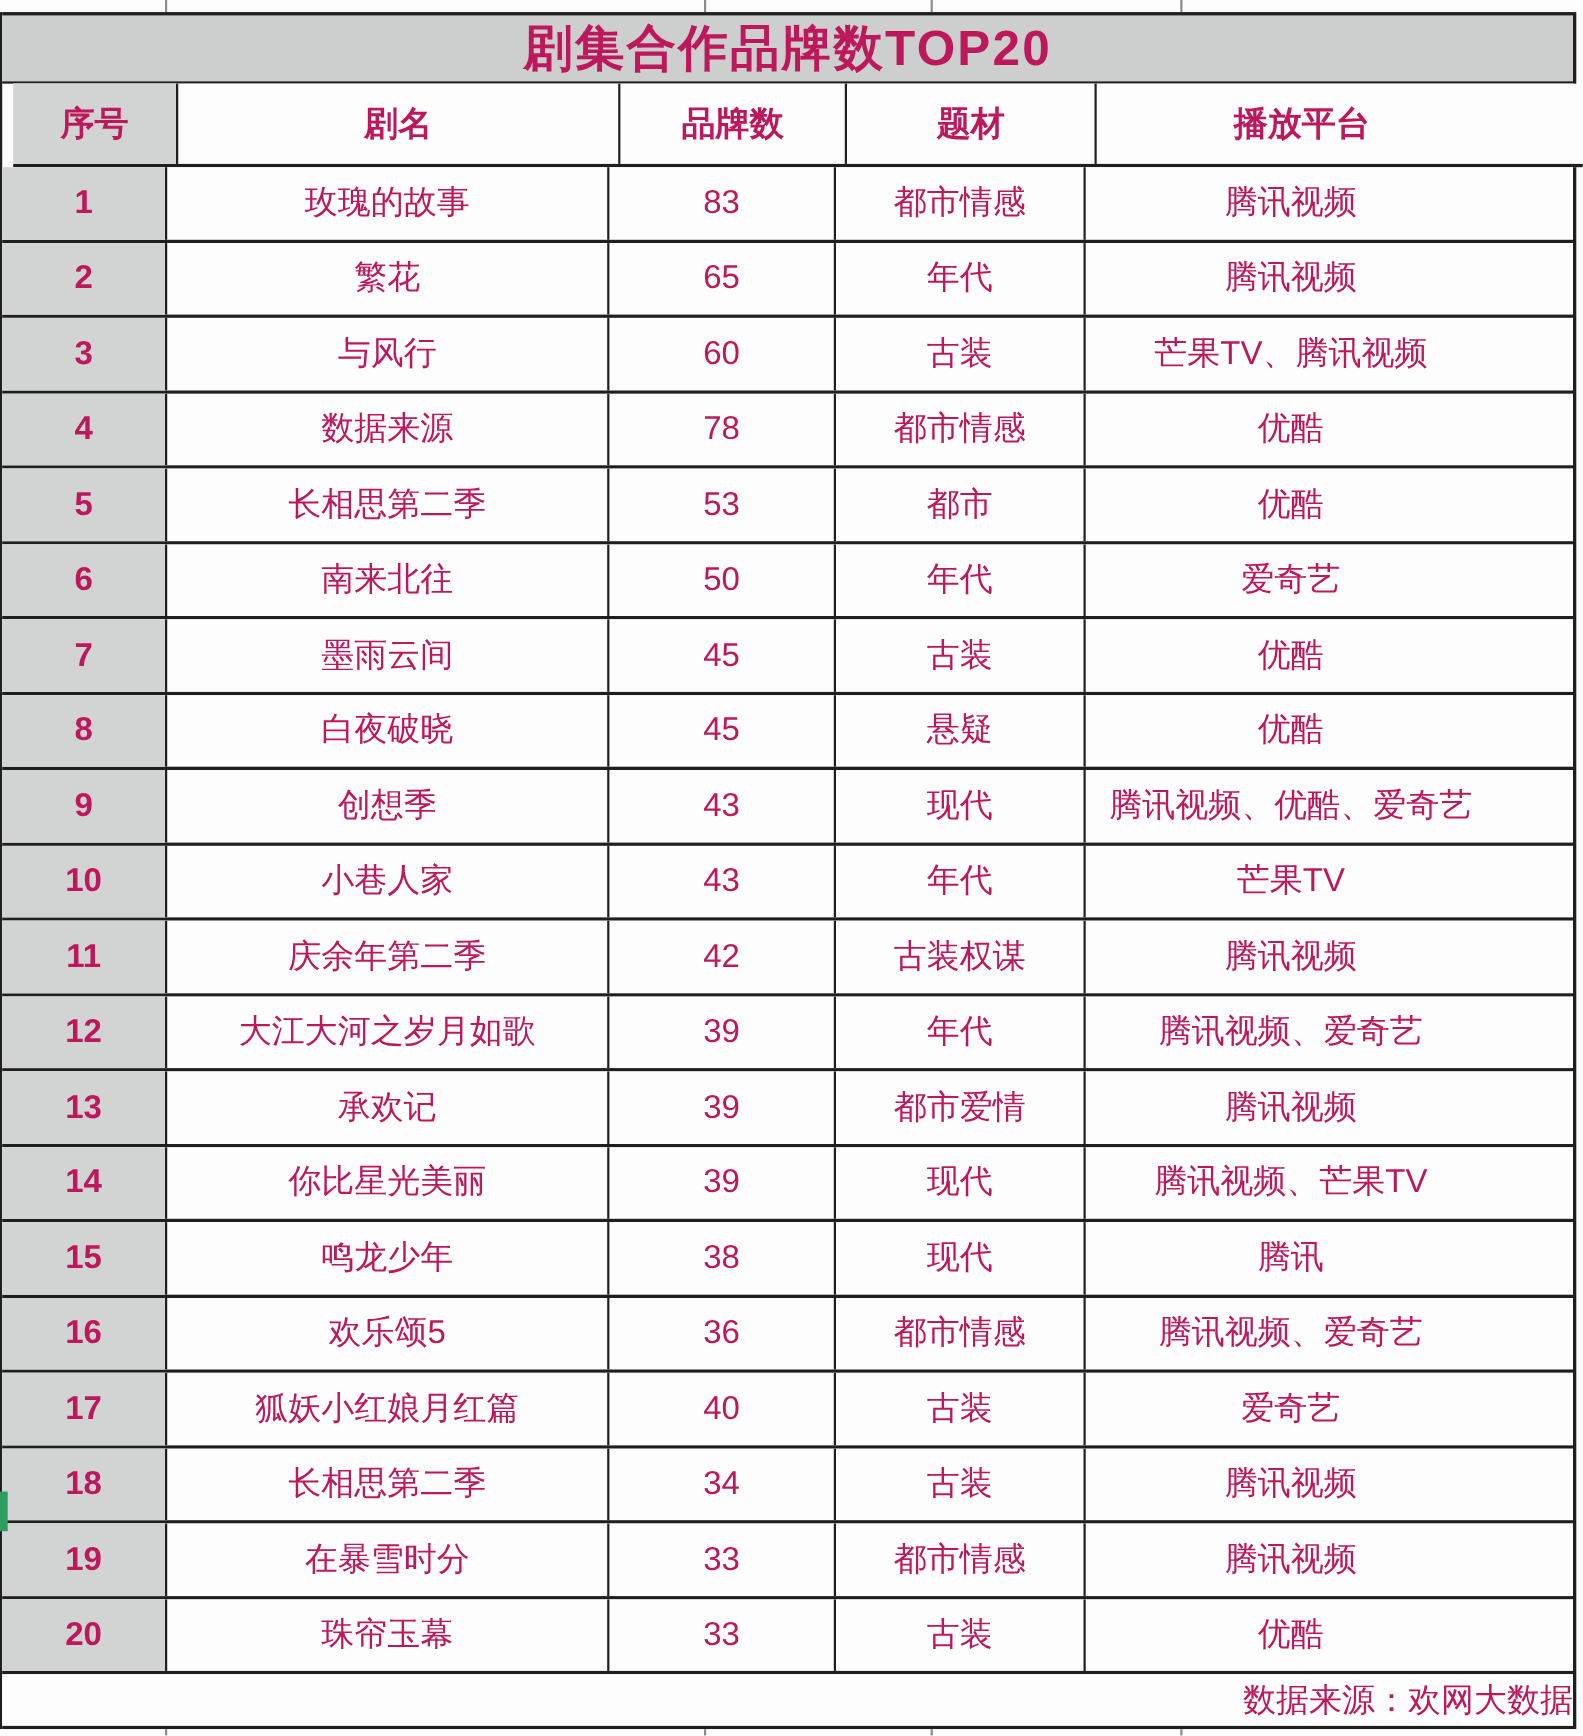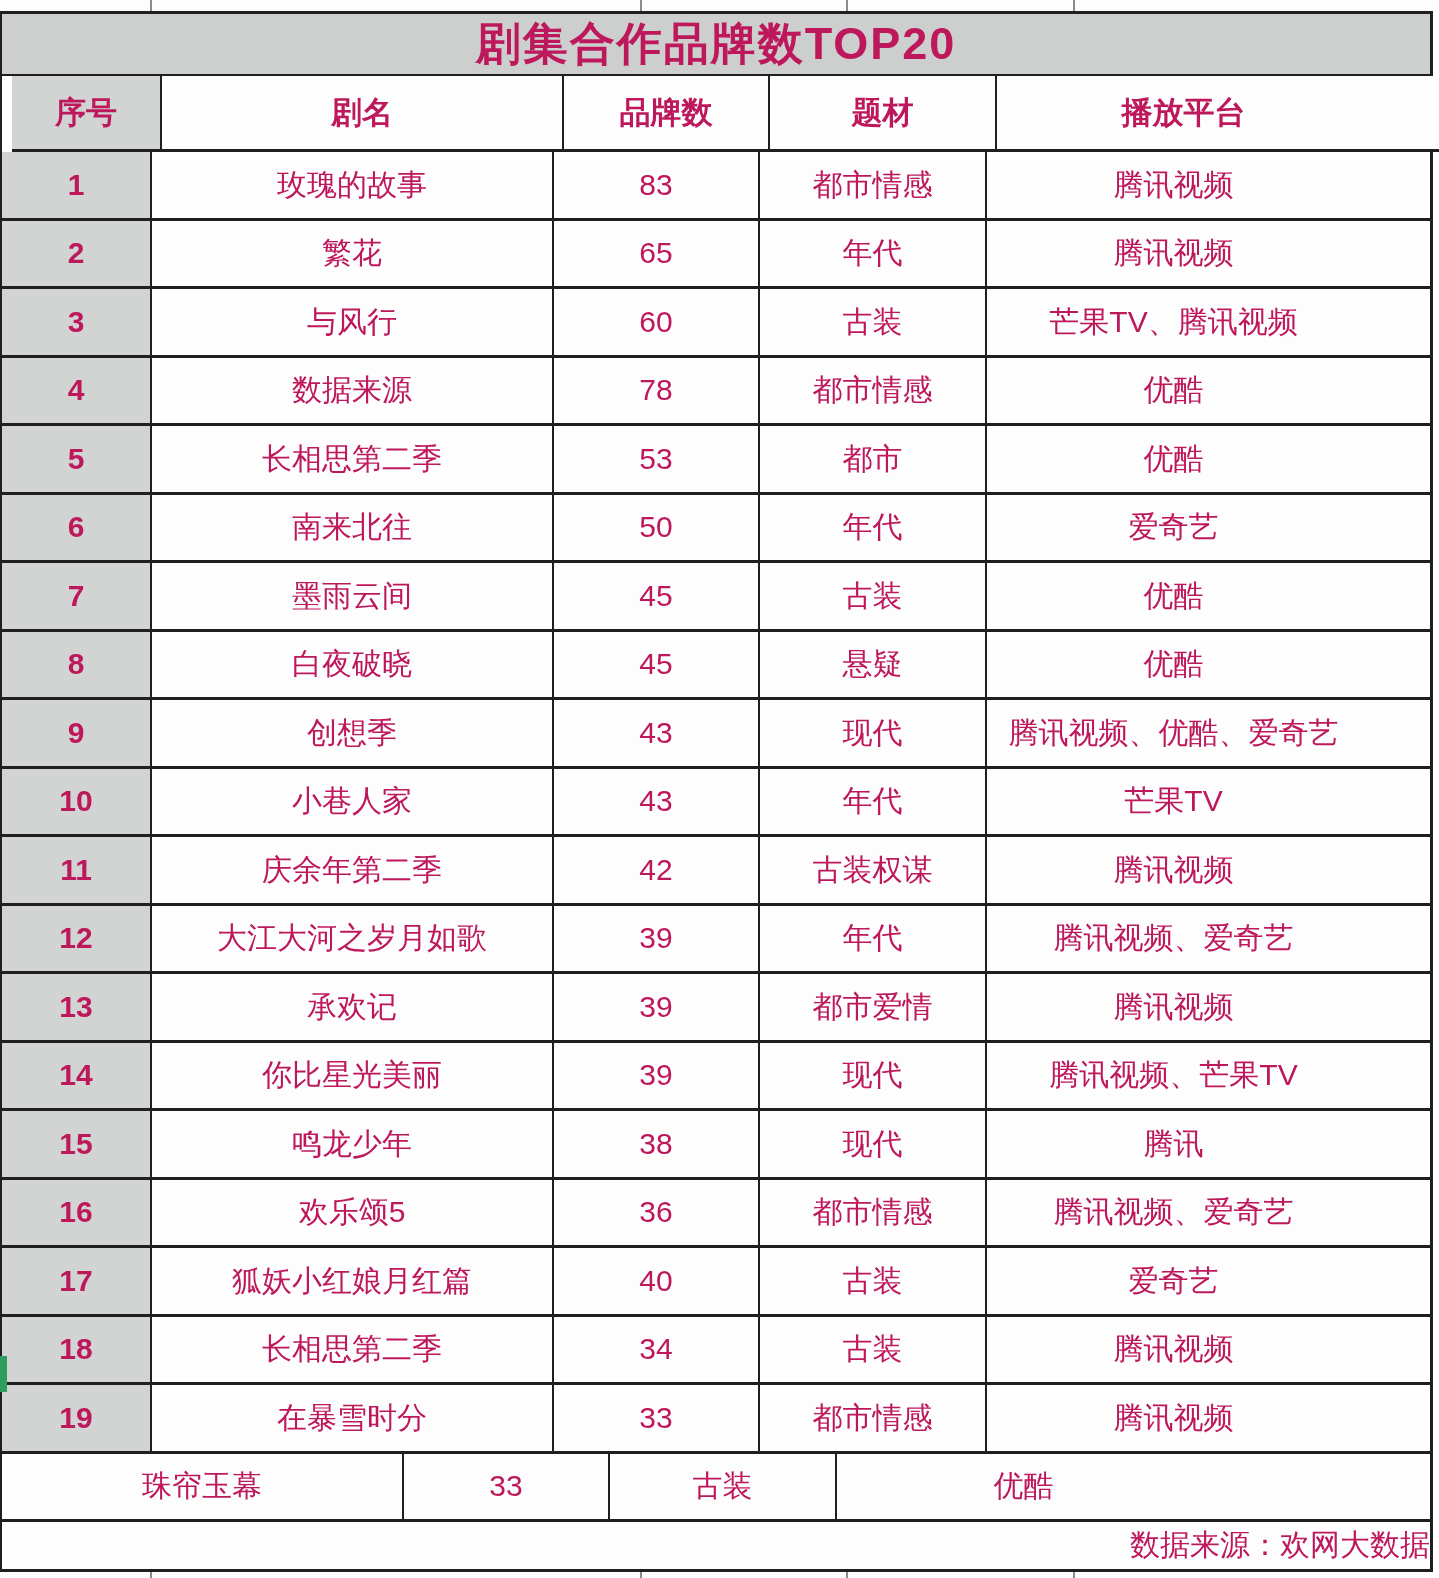--- a/index.html
+++ b/index.html
@@ -232,20 +232,21 @@
           <div class="cell c4">腾讯视频</div>
         </div>
         <div class="row">
           <div class="cell c0">19</div>
           <div class="cell c1">在暴雪时分</div>
           <div class="cell c2">33</div>
           <div class="cell c3">都市情感</div>
           <div class="cell c4">腾讯视频</div>
         </div>
         <div class="row">
+          <div class="cell c0">20</div>
           <div class="cell c1">珠帘玉幕</div>
           <div class="cell c2">33</div>
           <div class="cell c3">古装</div>
           <div class="cell c4">优酷</div>
         </div>
       </div>
 
     <div class="footer-row">
       <span>数据来源：欢网大数据</span>
     </div>

